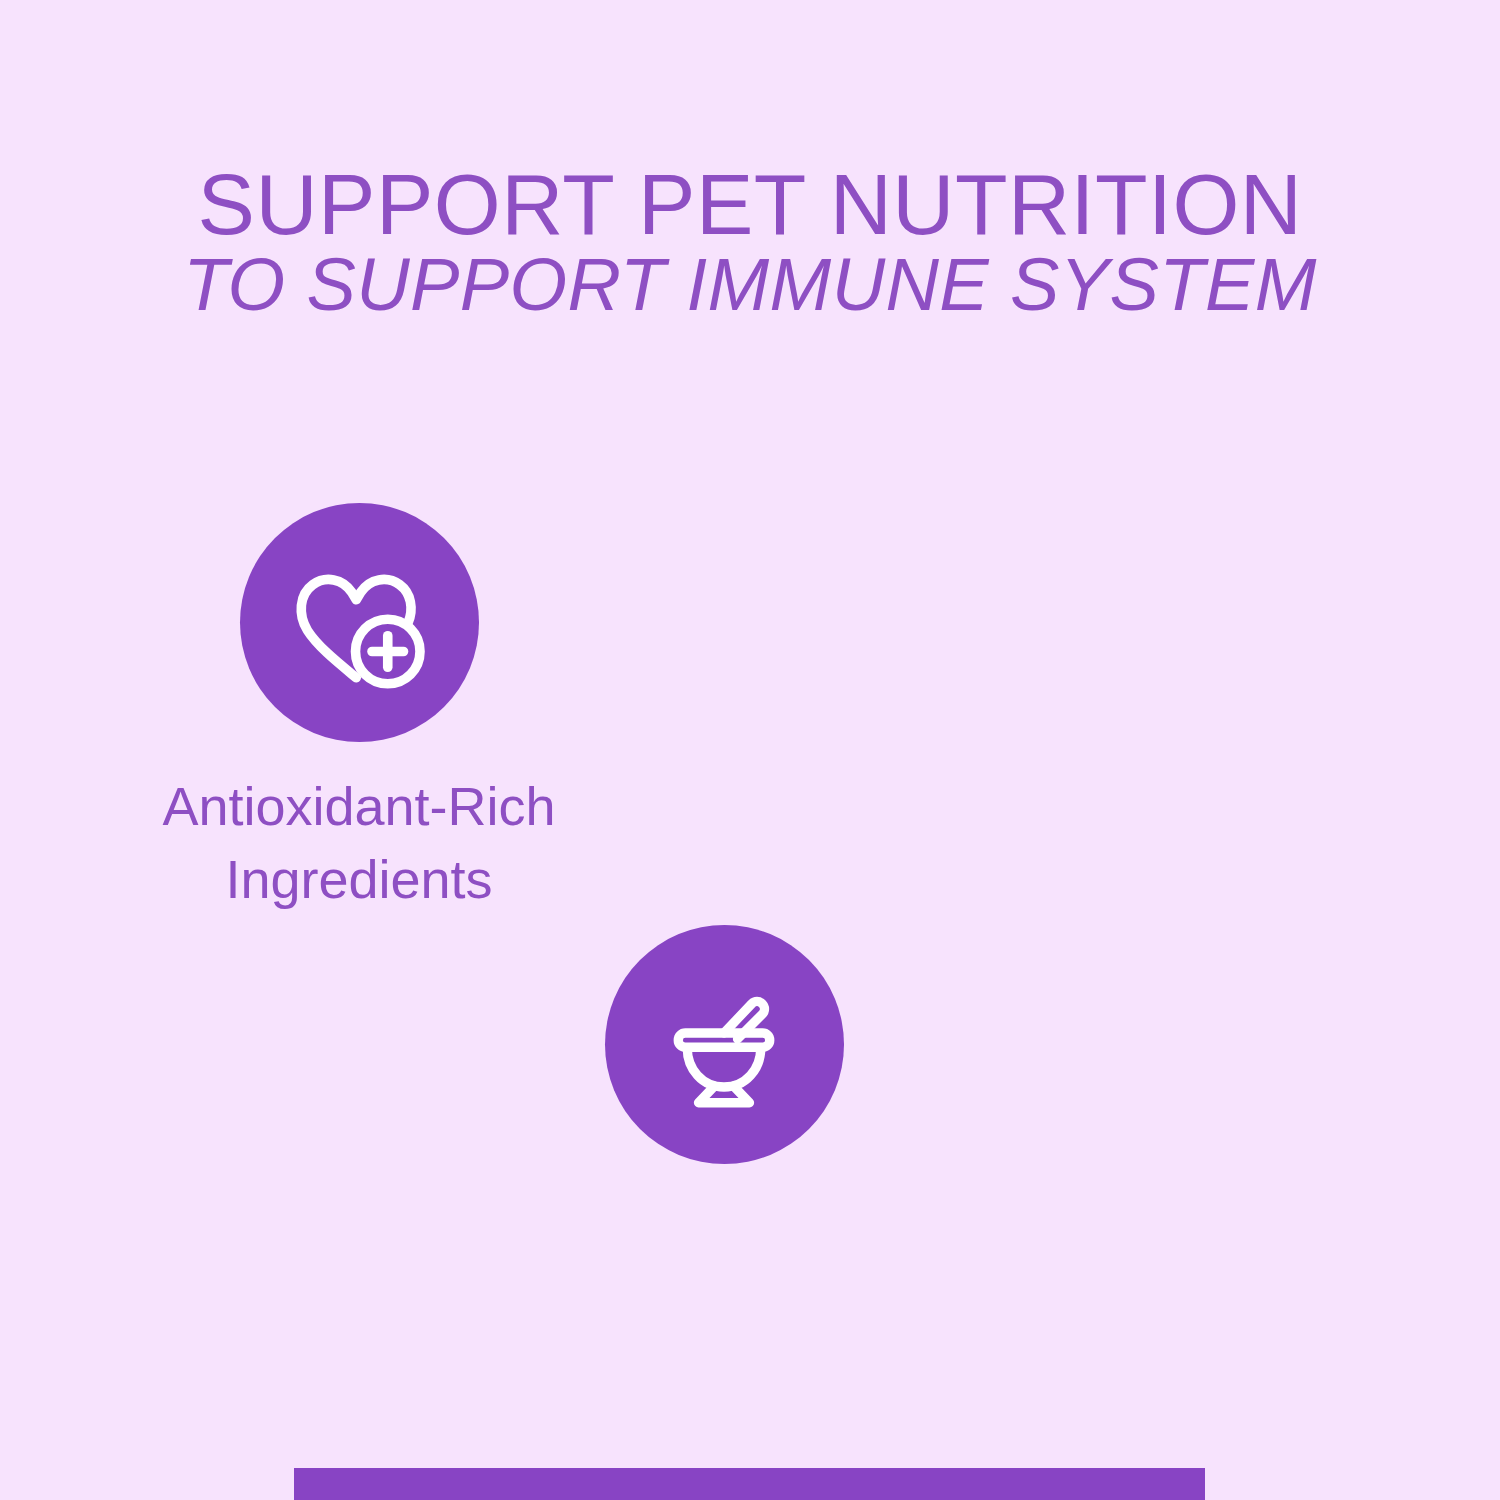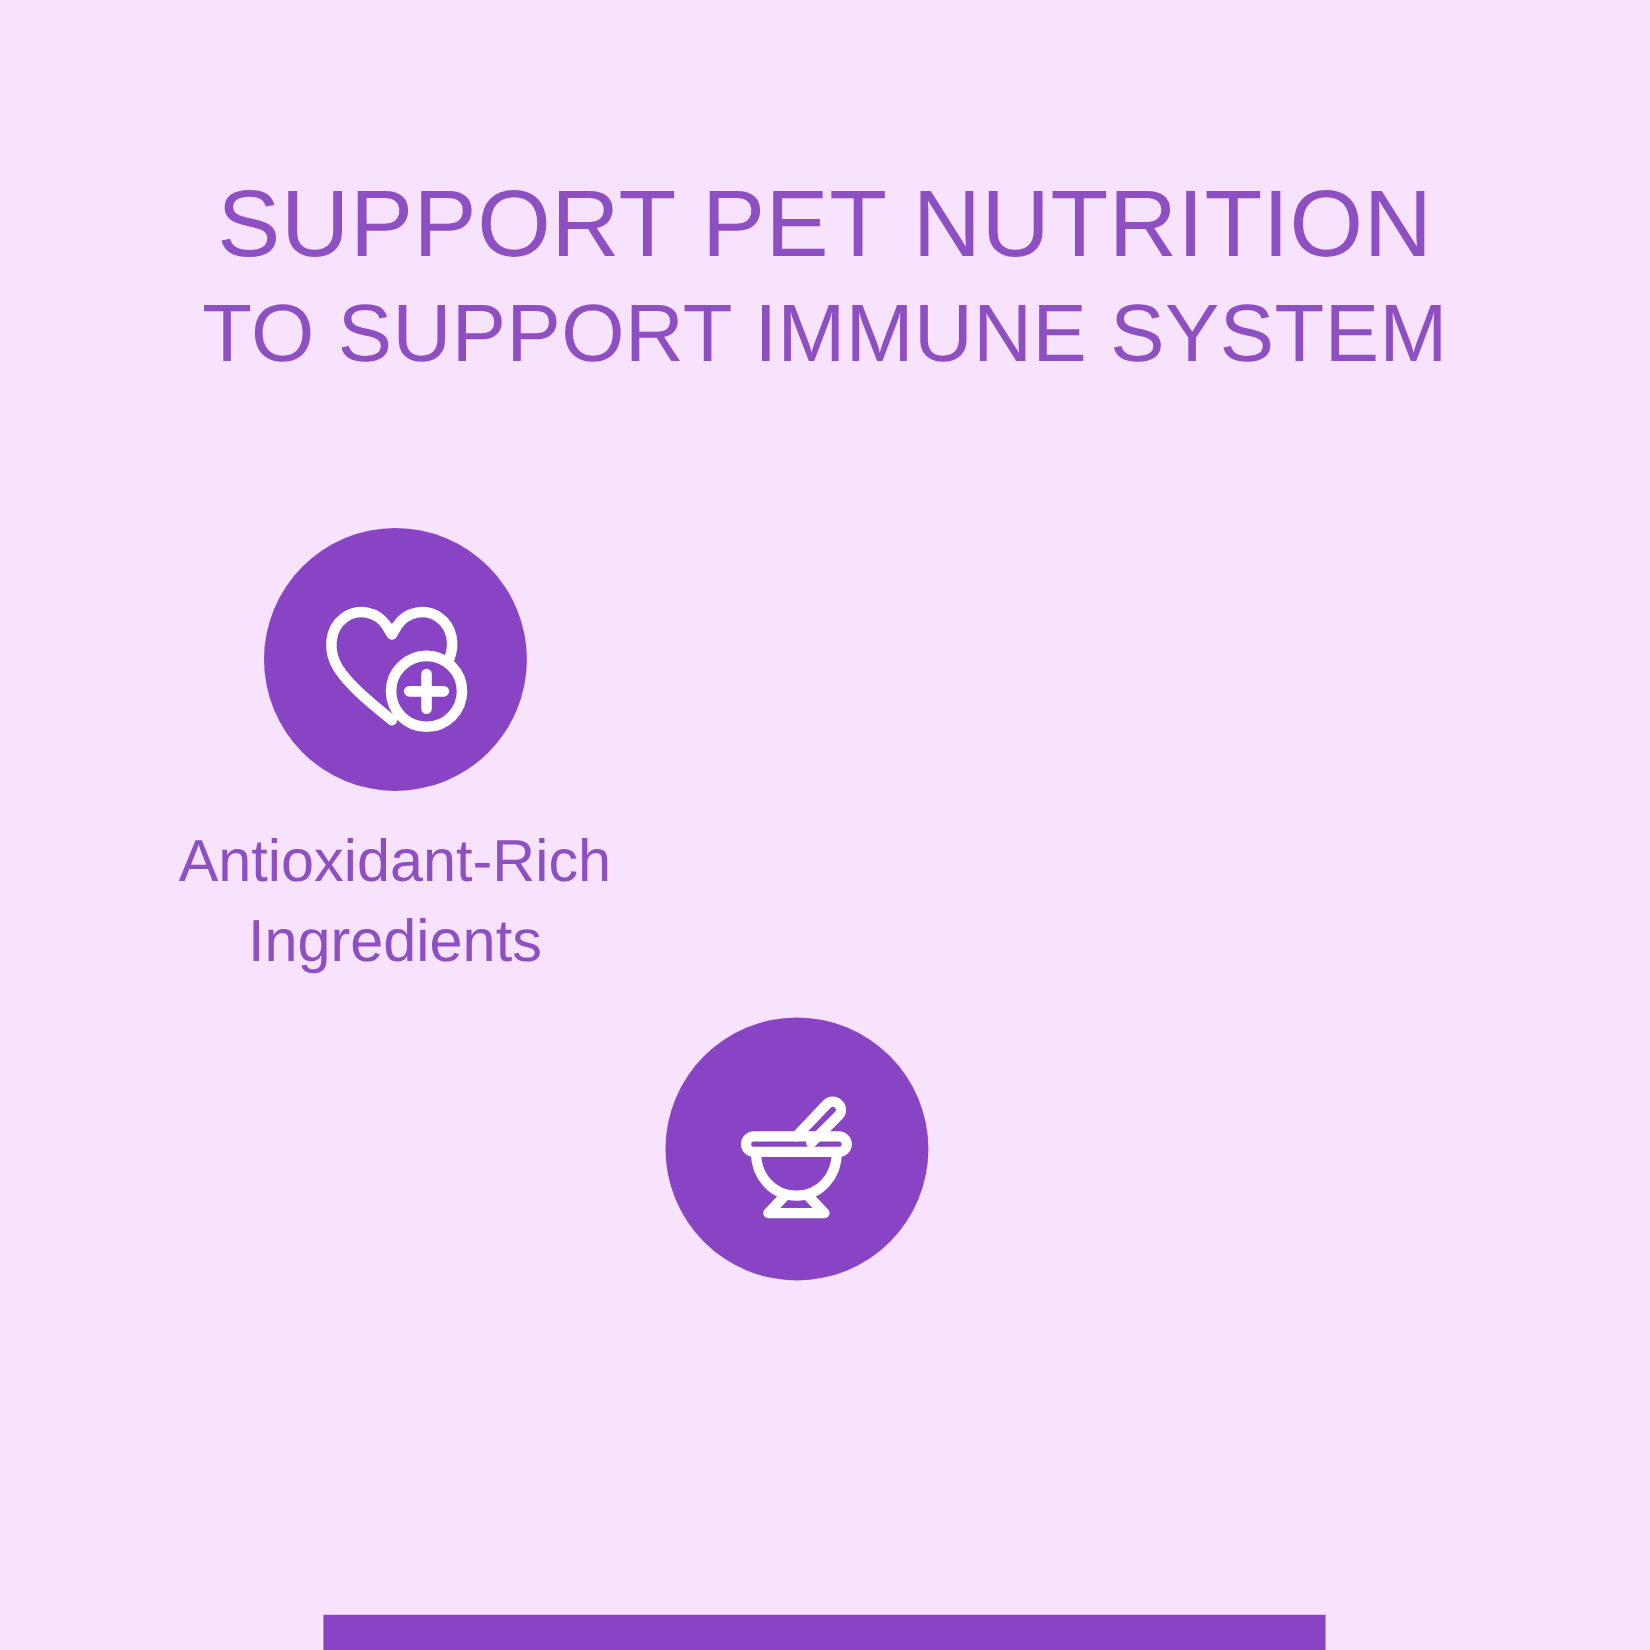--- a/index.html
+++ b/index.html
@@ -41,21 +41,21 @@
     white-space: nowrap;
   }
   .headline-2 {
     display: block;
     color: #8e4fc3;
     font-size: 74px;
     line-height: 1.05;
     letter-spacing: 0.4px;
     font-weight: 400;
     white-space: nowrap;
-    margin-top: 18px;
+    font-style: italic;
   }
 
   
   .feature {
     position: absolute;
     text-align: center;
   }
   .icon-circle {
     width: 239px;
     height: 239px;
@@ -73,21 +73,21 @@
     color: #8e4fc3;
     font-size: 54px;
     line-height: 1.35;
     font-weight: 400;
     margin-top: 28px;
     white-space: pre-line;
   }
 
   #feature-antioxidant {
     left: 60px;
-    top: 480px;
+    top: 503px;
     width: 598px;
   }
   #feature-antioxidant .icon-circle { margin-left: 180px; }
 
   #feature-vitamins {
     left: 820px;
     top: 484px;
     width: 598px;
   }
   #feature-vitamins .icon-circle { margin-left: 180px; }

